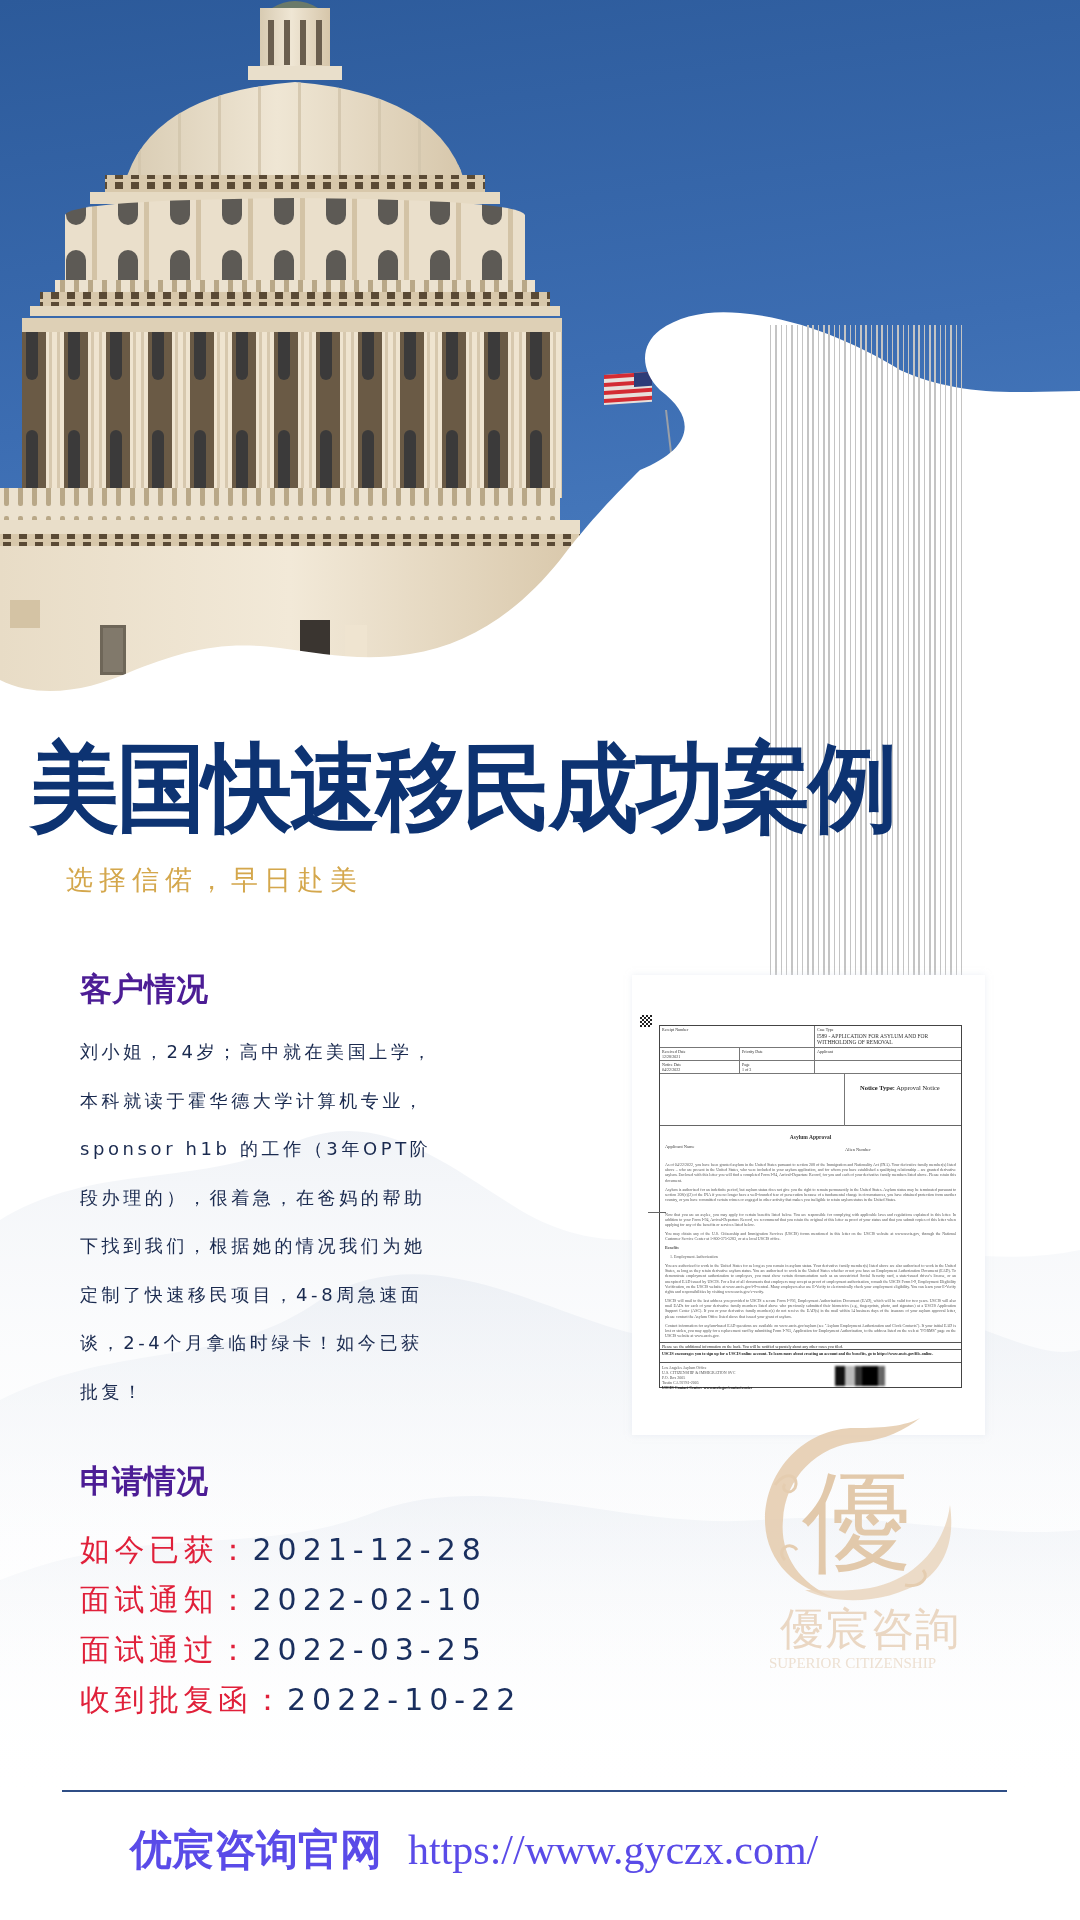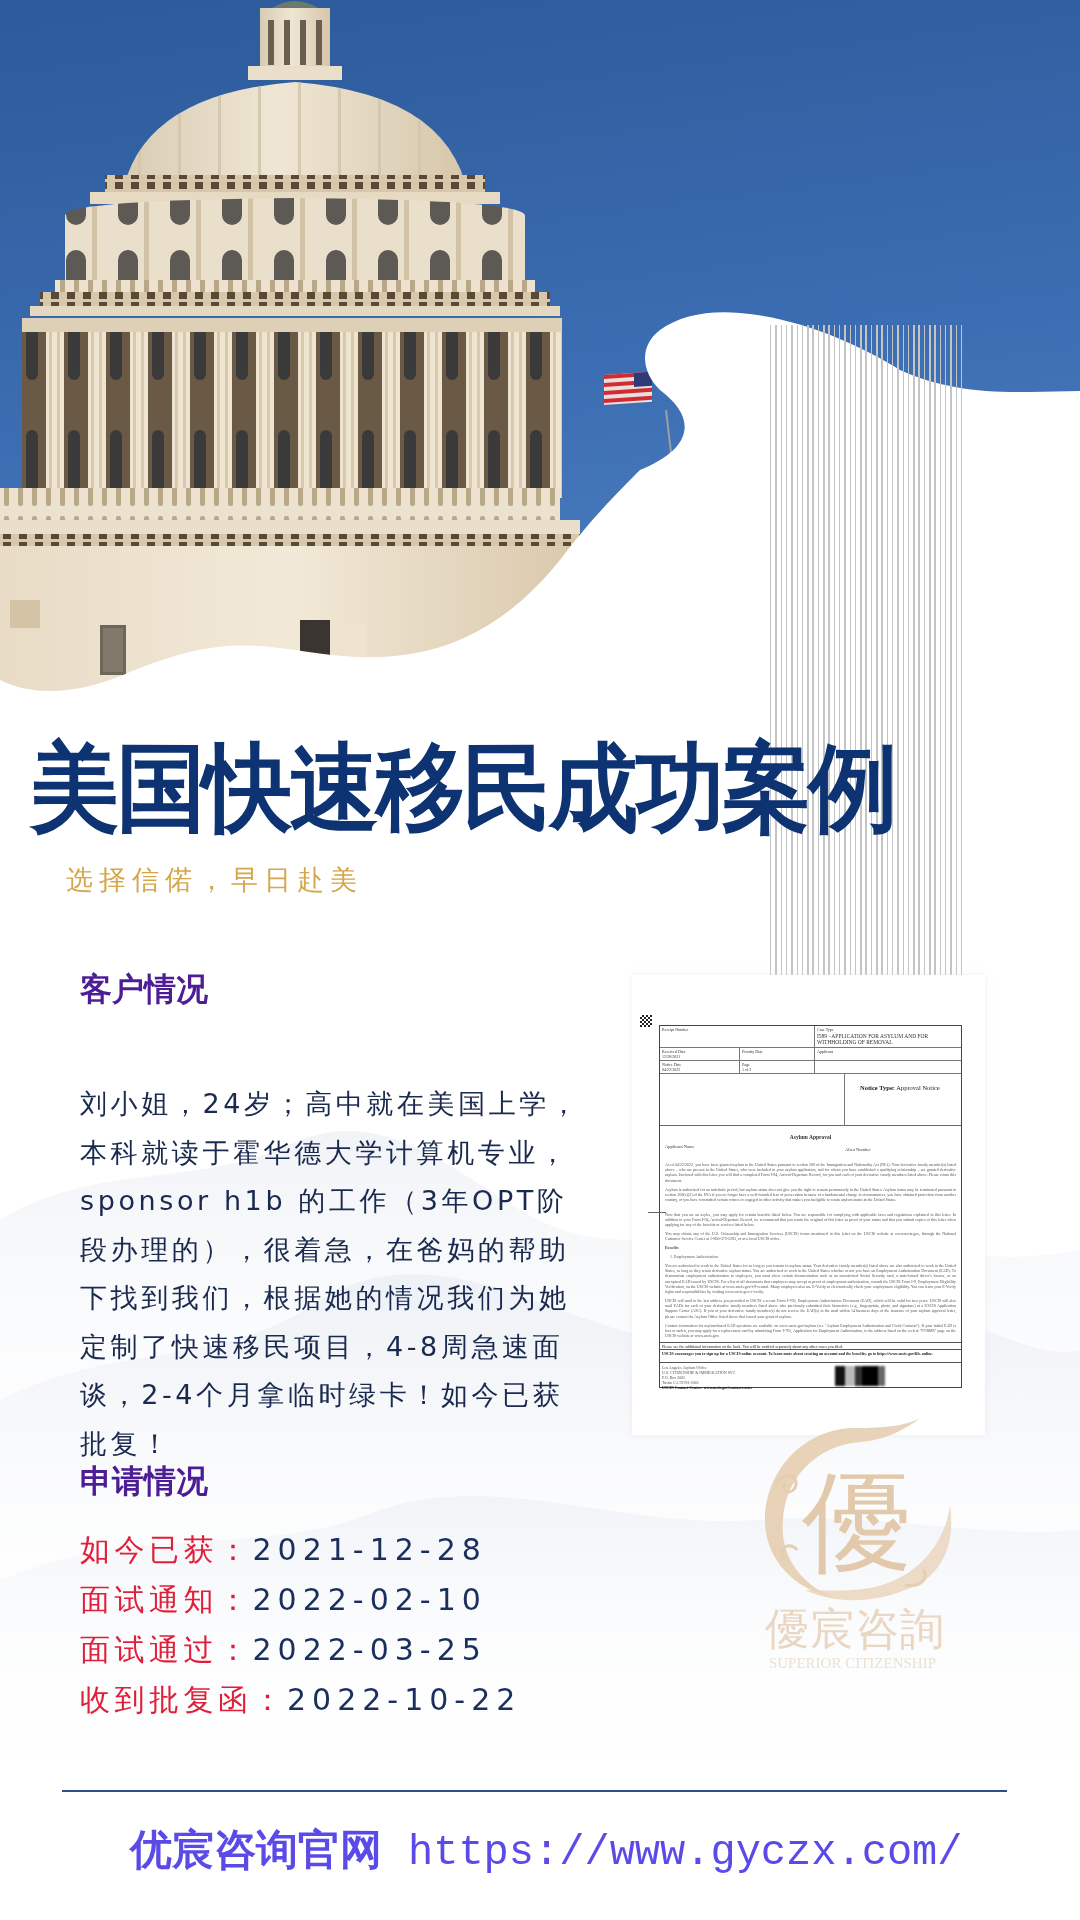--- a/index.html
+++ b/index.html
@@ -16,21 +16,21 @@
   .mountains { position: absolute; left: 0; top: 1100px; width: 1080px; height: 700px; z-index: 0; }
 
   .title { position: absolute; left: 30px; top: 735px; font-family: "DejaVu Serif", serif; font-weight: bold;
     font-size: 96px; color: #0d3372; letter-spacing: -3px; white-space: nowrap; z-index: 3; line-height: 1.1;
     transform: scaleX(0.93); transform-origin: left center; }
   .subtitle { position: absolute; left: 66px; top: 862px; font-size: 27px; letter-spacing: 6px;
     color: #d4a74c; z-index: 3; font-family: "DejaVu Serif", serif; }
 
   .section-h { position: absolute; left: 80px; font-weight: bold; font-size: 32px; color: #4c1d95; z-index: 3;
     font-family: Liberation Serif, serif; }
-  .client-body { position: absolute; left: 80px; top: 1080px; width: 530px; font-size: 27px; line-height: 48.5px;
+  .client-body { position: absolute; left: 80px; top: 1028px; width: 530px; font-size: 18px; line-height: 48.5px;
     letter-spacing: 3.6px; color: #1a2a4f; z-index: 3; font-family: "DejaVu Sans", sans-serif; }
   .client-body p { white-space: nowrap; }
 
   .timeline { position: absolute; left: 80px; top: 1525px; z-index: 3; font-family: "DejaVu Sans", sans-serif; }
   .timeline .row { height: 50px; font-size: 30px; letter-spacing: 4.5px; white-space: nowrap; line-height: 50px; }
   .timeline .lbl { color: #e0203a; }
   .timeline .val { color: #1a2f5e; letter-spacing: 6px; }
 
   .doc { position: absolute; left: 632px; top: 975px; width: 353px; height: 460px; background: #ffffff; z-index: 2;
     box-shadow: 0 0 6px rgba(220,225,235,0.5); }
@@ -48,28 +48,28 @@
   .doc .fields { position: absolute; left: 5px; top: 118px; width: 290px; font-size: 4.5px; color: #444;
     font-family: "Liberation Serif", serif; line-height: 5px; }
   .doc .para { position: absolute; left: 5px; width: 291px; font-size: 4px; line-height: 5.2px; color: #555;
     font-family: "Liberation Serif", serif; text-align: justify; overflow: hidden; }
   .doc .footer-box { position: absolute; left: 0; width: 301px; border-top: 1px solid #555; }
   .doc .redact { position: absolute; left: 175px; top: 340px; width: 50px; height: 20px;
     background: linear-gradient(90deg, #111 0 20%, #bbb 20% 40%, #333 40% 55%, #000 55% 85%, #666 85%); filter: blur(1px); }
   .doc .side-line { position: absolute; left: -12px; top: 186px; width: 18px; height: 1px; background: #666; }
 
   .logo { position: absolute; left: 745px; top: 1410px; width: 220px; height: 270px; z-index: 3; }
-  .logo .cn { position: absolute; left: 5px; top: 190px; width: 210px; text-align: center; font-size: 44px;
+  .logo .cn { position: absolute; left: 5px; top: 190px; width: 210px; text-align: right; font-size: 44px;
     color: #ead7c3; font-family: Liberation Mono, monospace; letter-spacing: 1px; white-space: nowrap; }
   .logo .en { position: absolute; left: 0; top: 245px; width: 215px; text-align: center; font-size: 15px;
     color: #ede0d2; font-family: "Liberation Serif", serif; letter-spacing: 0px; white-space: nowrap; }
 
   .divider { position: absolute; left: 62px; top: 1790px; width: 945px; height: 2px; background: #2f4e86; z-index: 3; }
   .site { position: absolute; left: 130px; top: 1822px; font-size: 42px; color: #5a4be8; z-index: 3; white-space: nowrap;
-    font-family: Liberation Mono, monospace; font-weight: bold; }
+    font-family: Liberation Serif, serif; font-weight: bold; }
   .site .gap { display: inline-block; width: 26px; }
   .site .url { font-weight: normal; }
 </style>
 </head>
 <body>
 
 <div class="hero">
   <svg width="1080" height="700" viewBox="0 0 1080 700" xmlns="http://www.w3.org/2000/svg">
     <defs>
       <linearGradient id="sky" x1="0" y1="0" x2="0.2" y2="1">

